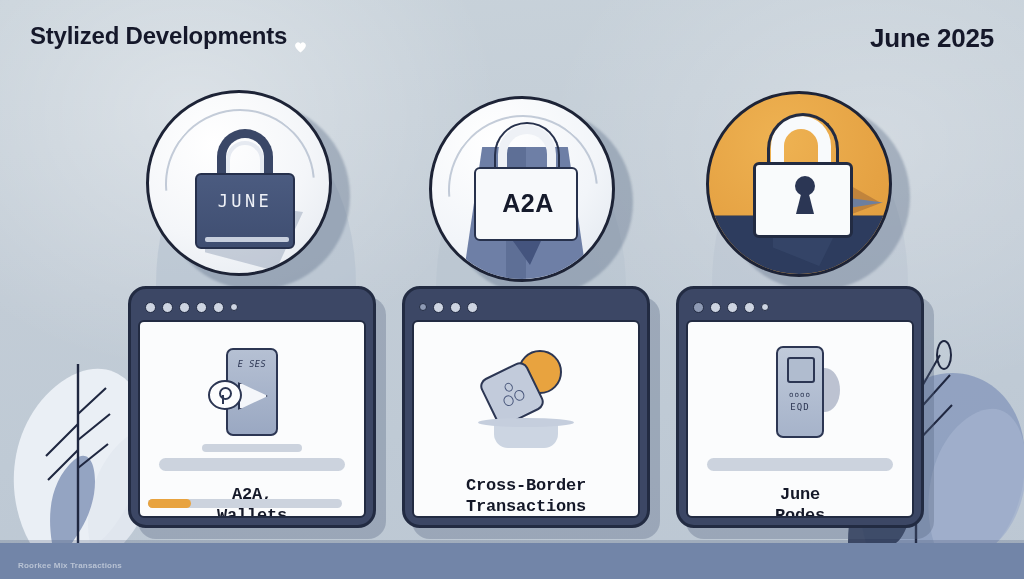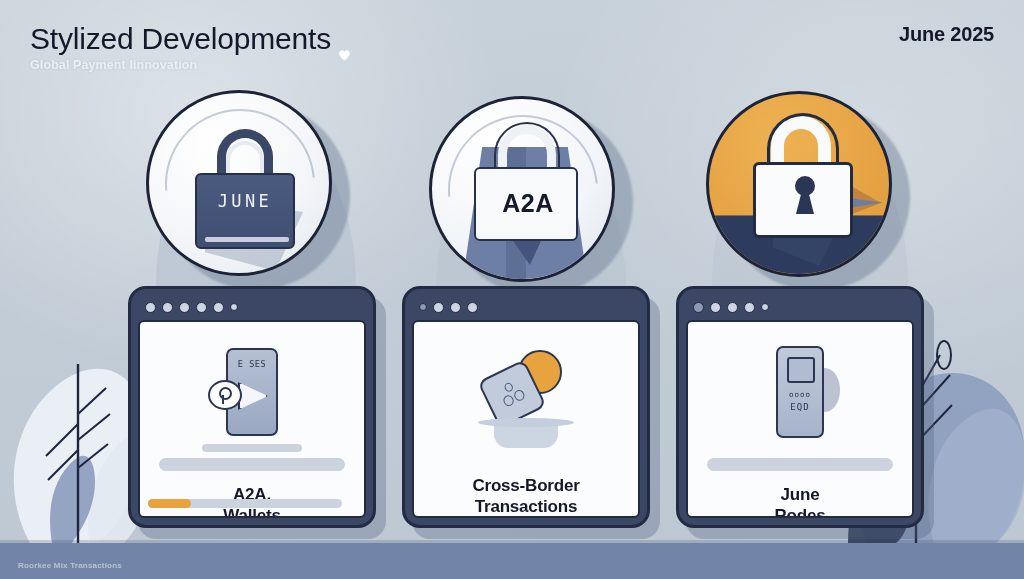--- a/index.html
+++ b/index.html
@@ -66,42 +66,42 @@
     padding: 22px 30px 0 30px;
     display: flex;
     align-items: flex-start;
     justify-content: space-between;
   }
   .title-wrap { display: flex; flex-direction: column; gap: 2px; }
   .title-line {
     display: flex;
     align-items: center;
     gap: 7px;
-    font-size: 30px;
-    font-weight: normal;
+    font-size: 24px;
+    font-weight: bold;
     color: #15182a;
     letter-spacing: -0.2px;
     white-space: nowrap;
   }
   .heart-dot {
     display: inline-block;
     width: 13px; height: 12px;
     position: relative;
     top: 1px;
   }
   .subtitle {
     font-size: 12.5px;
     font-weight: bold;
     color: #eef2f6;
     letter-spacing: .1px;
     opacity: .92;
     text-shadow: 0 0 3px rgba(120,140,165,.35);
   }
   .date {
-    font-size: 20px;
+    font-size: 26px;
     font-weight: bold;
     color: #15182a;
     letter-spacing: -0.2px;
     white-space: nowrap;
     padding-top: 1px;
   }
 
   
   .badges {
     position: absolute;
@@ -354,20 +354,21 @@
   }
 
   
   .phone {
     position: absolute;
     left: 26px; top: 4px;
     width: 52px; height: 88px;
     border-radius: 7px;
     background: linear-gradient(180deg, #b5c0d3 0%, #9aa8c2 100%);
     border: 2px solid #2c3653;
+    font-style: italic;
   }
   .phone-text {
     position: absolute;
     left: 0; right: 0; top: 9px;
     text-align: center;
     font-family: "DejaVu Sans Mono", monospace;
     font-size: 8.5px;
     color: #2c3653;
     letter-spacing: .6px;
   }
@@ -499,20 +500,21 @@
   .card-label {
     margin-top: 14px;
     text-align: center;
     font-size: 17px;
     font-weight: bold;
     color: #141828;
     line-height: 1.22;
     letter-spacing: -0.2px;
     padding: 0 8px;
     flex: 0 0 auto;
+    font-family: Liberation Mono, monospace;
   }
 
   .progress-track {
     position: absolute;
     left: 8px; bottom: 8px;
     width: 194px; height: 9px;
     border-radius: 6px;
     background: #ccd3de;
   }
   .progress-fill {
@@ -572,21 +574,20 @@
   <div class="header">
     <div class="title-wrap">
       <div class="title-line">
         <span>Stylized Developments</span>
         <span class="heart-dot">
           <svg viewBox="0 0 24 22" width="13" height="12" aria-hidden="true">
             <path d="M12 21 C2 13 0 8 4 4 C7.5 0.5 11 3 12 5.5 C13 3 16.5 0.5 20 4 C24 8 22 13 12 21 Z" fill="#ffffff"></path>
           </svg>
         </span>
       </div>
-      <div class="subtitle">Global Payment Iinnovation</div>
     </div>
     <div class="date">June 2025</div>
   </div>
 
   <div class="badges">
 
     <div class="badge badge-1">
       <div class="shadow"></div>
       <div class="disc disc-1">
         <div class="arc"></div>

